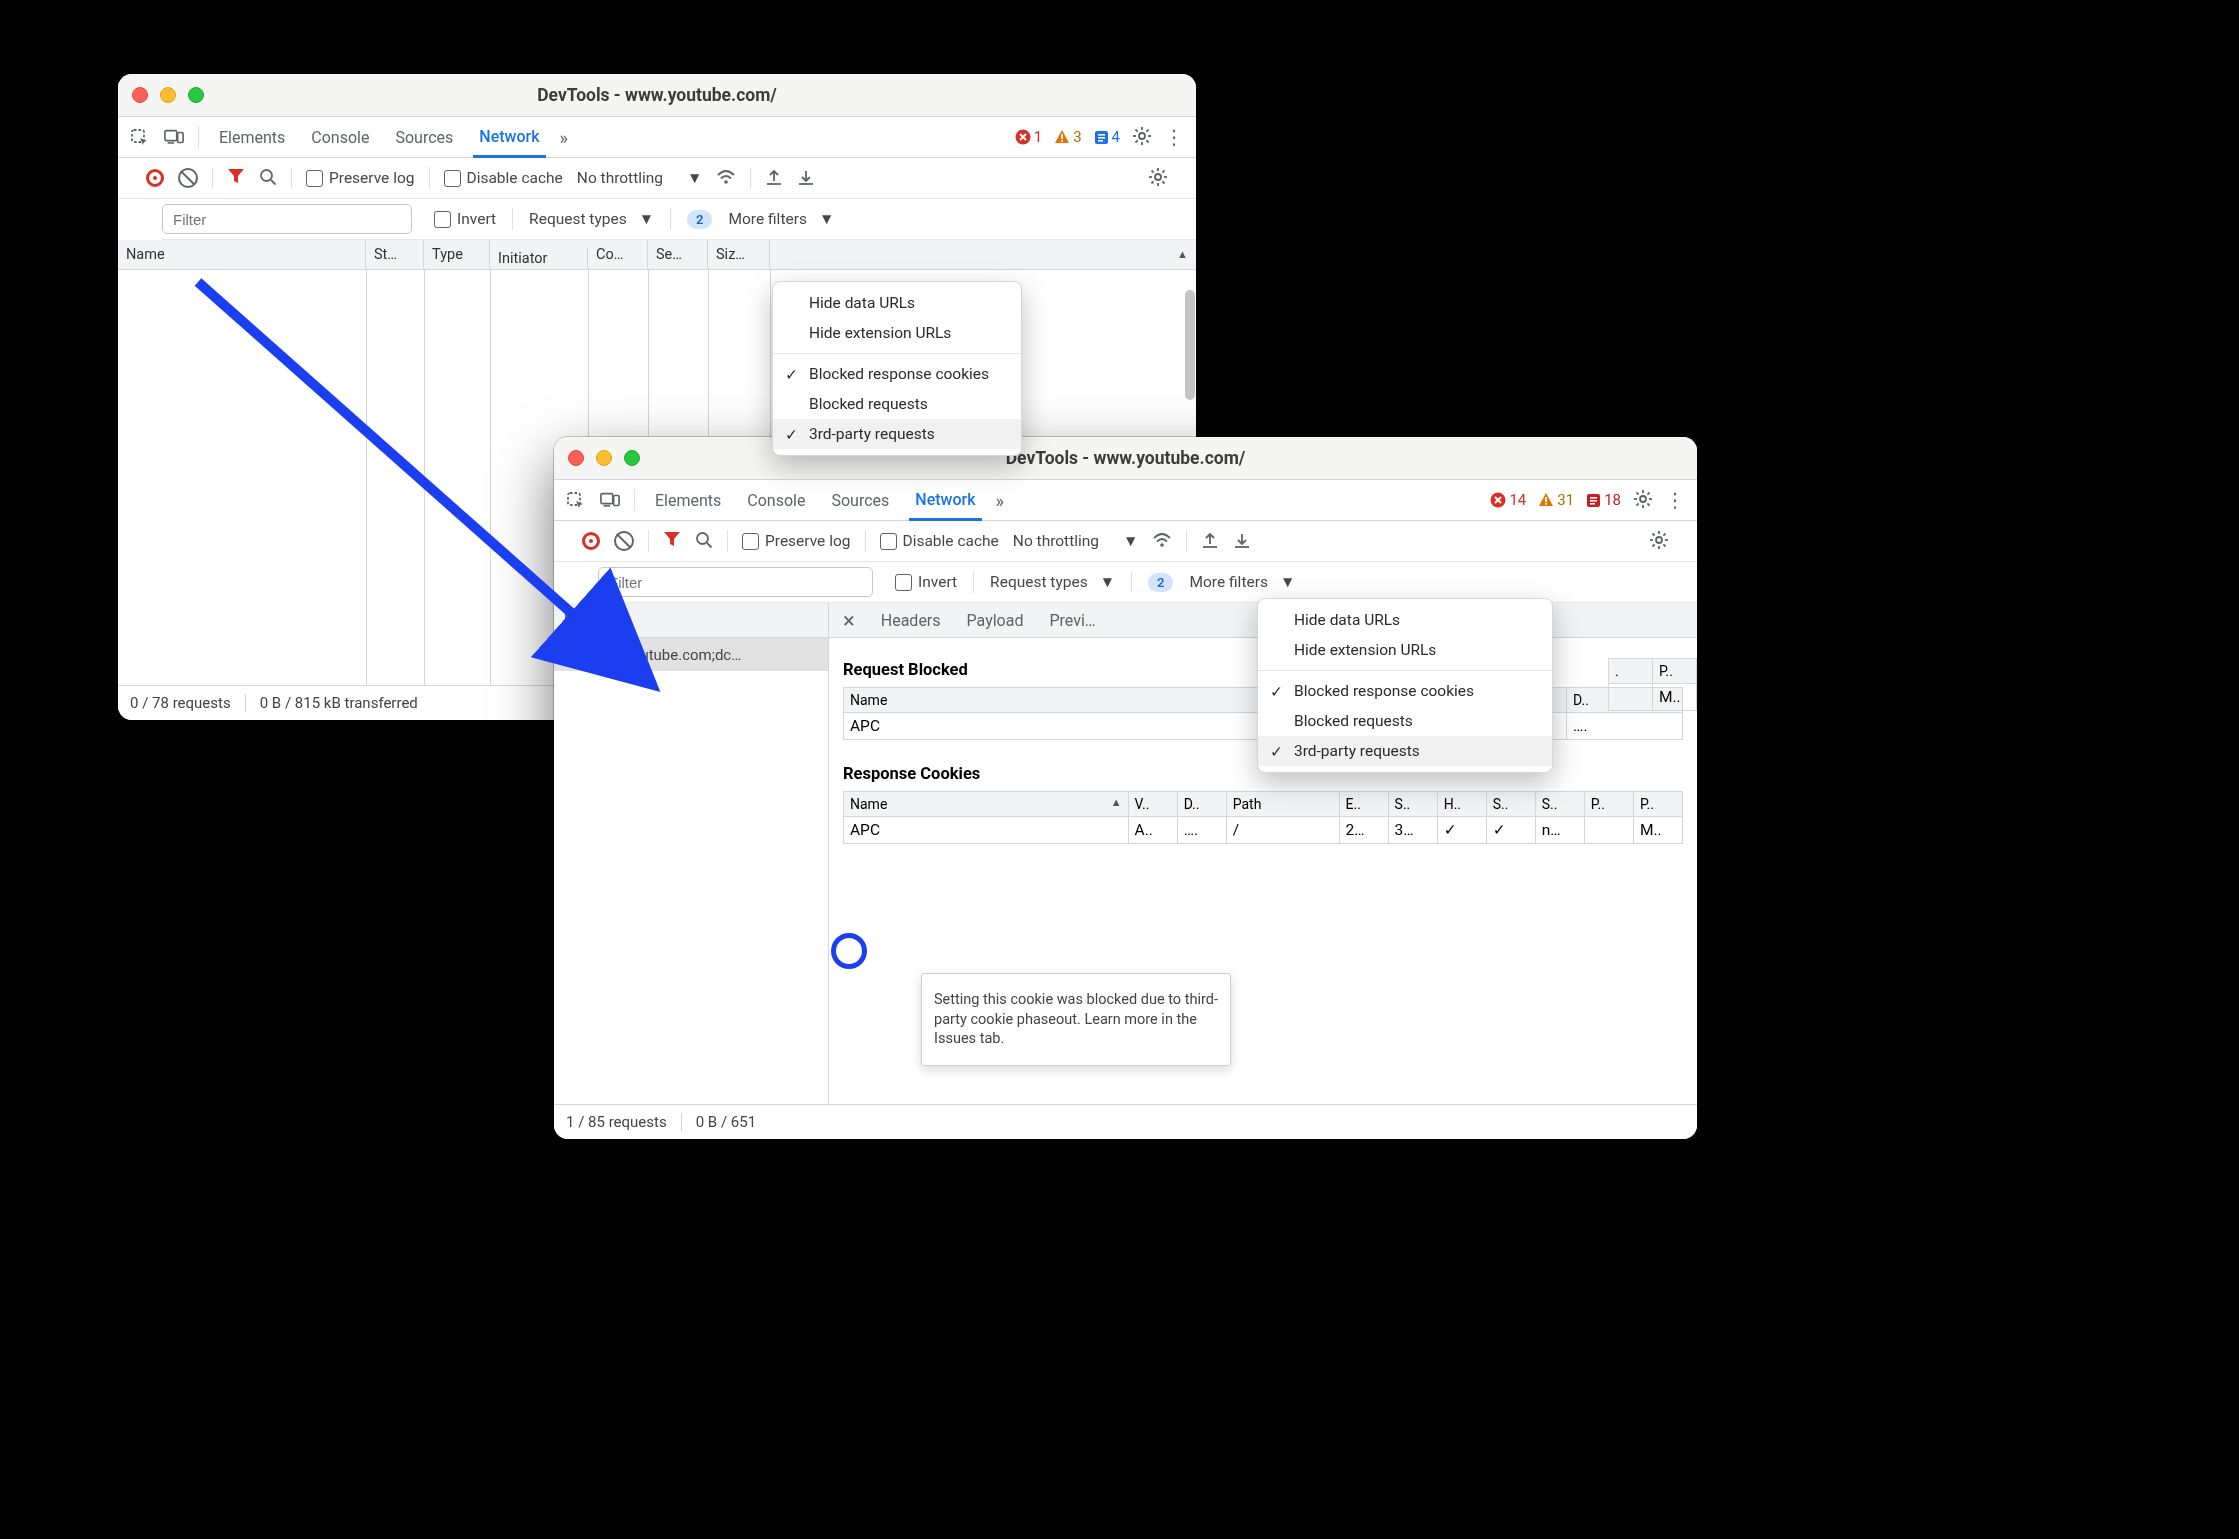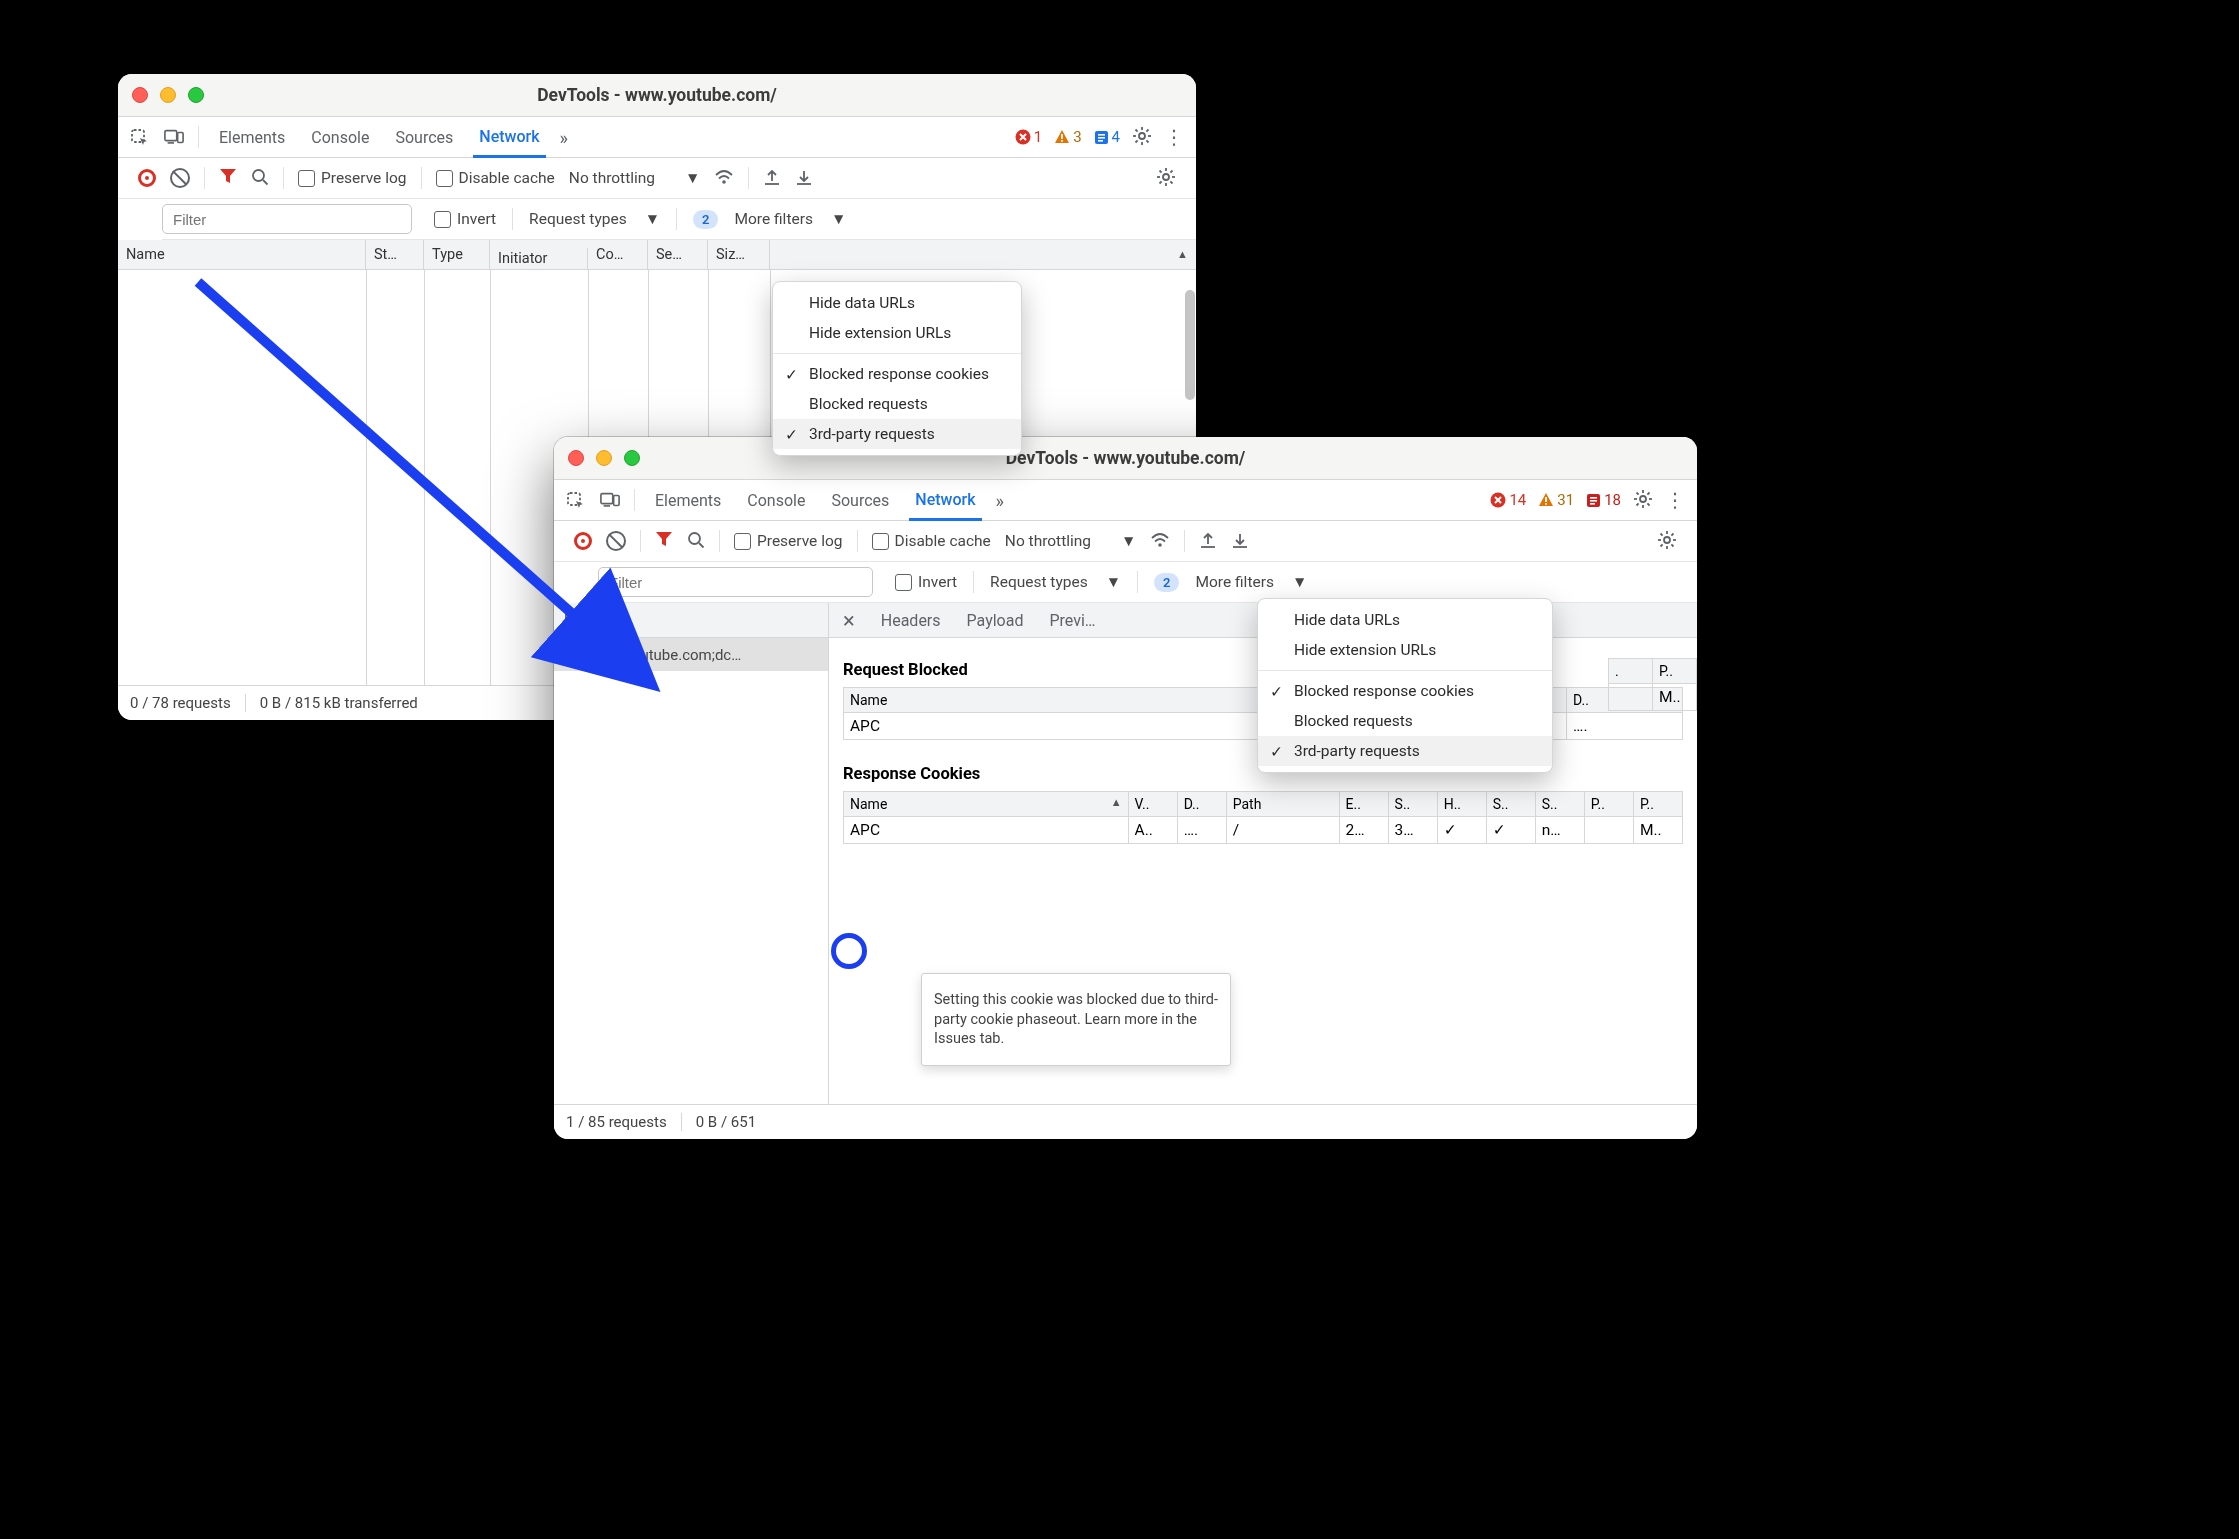--- a/index.html
+++ b/index.html
@@ -58,31 +58,31 @@
   .tab.active { color: #1a73e8; border-bottom: 3px solid #1a73e8; margin-bottom:-1px; font-weight:500;}
   .chev { font-size: 18px; color:#5f6367; }
 
   .counts { display: flex; align-items: center; gap: 12px; margin-left: auto; }
   .badge-err { color:#d93025; display:flex; align-items:center; gap:3px; font-size:15px;}
   .badge-warn { color:#b26a00; display:flex; align-items:center; gap:3px; font-size:15px;}
   .badge-info { color:#1a73e8; display:flex; align-items:center; gap:3px; font-size:15px;}
   .ic-gear { color:#5f6367; }
 
   .toolbar {
-    height: 41px; display:flex; align-items:center; gap:14px; padding:0 20px;
+    height: 41px; display:flex; align-items:center; gap:14px; padding:0 28px;
     border-bottom:1px solid #e6e6e6;
   }
   .rec { width:18px; height:18px; border:3px solid #d93025; border-radius:50%; position:relative;}
   .rec::after{content:'';position:absolute;inset:4px;background:#d93025;border-radius:2px;}
   .noentry { width:20px; height:20px; border:2.3px solid #5f6367; border-radius:50%; position:relative;}
   .noentry::after{content:'';position:absolute;width:120%;height:2.3px;background:#5f6367;top:50%;left:-10%;transform:translateY(-50%) rotate(45deg);}
   .funnel { color:#d93025; font-size:18px; }
   .lbl { color:#474747; font-size:15.5px; display:flex; align-items:center; gap:6px;}
   .cbx { width:17px;height:17px;border:1.5px solid #5f6367;border-radius:3px; }
-  .sel { color:#474747; font-size:15.5px; display:flex; align-items:center; gap:18px; }
+  .sel { color:#474747; font-size:15.5px; display:flex; align-items:center; gap:12px; }
   .icbtn { color:#5f6367; }
 
   .filterbar {
     height: 41px; display:flex; align-items:center; gap:16px; padding:0 12px 0 0;
     border-bottom:1px solid #e6e6e6;
     margin-left:44px;
   }
   .filterbox {
     width: 250px; height:30px;
     border:1px solid #c7c7c7; border-radius:5px;

